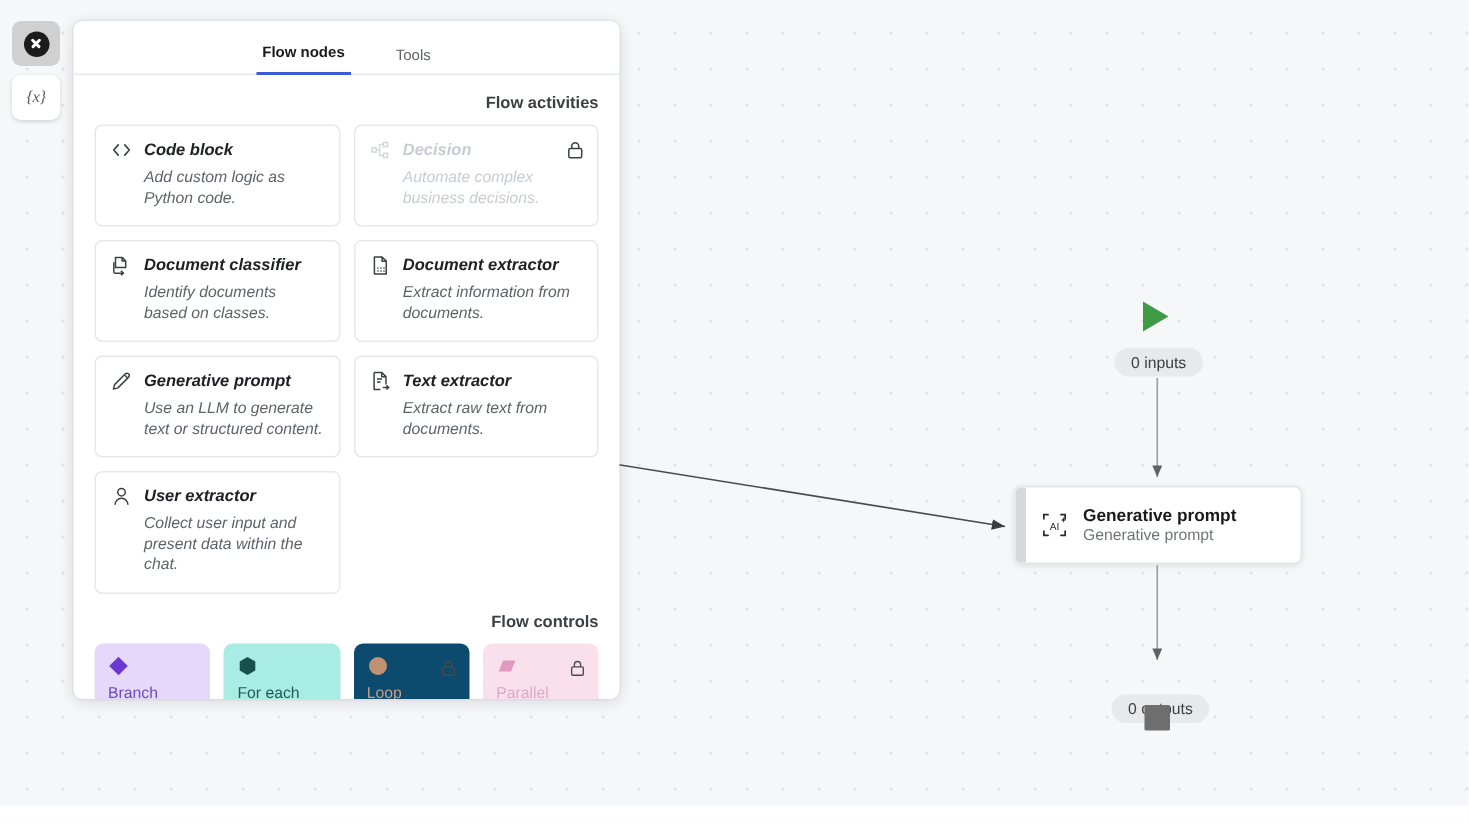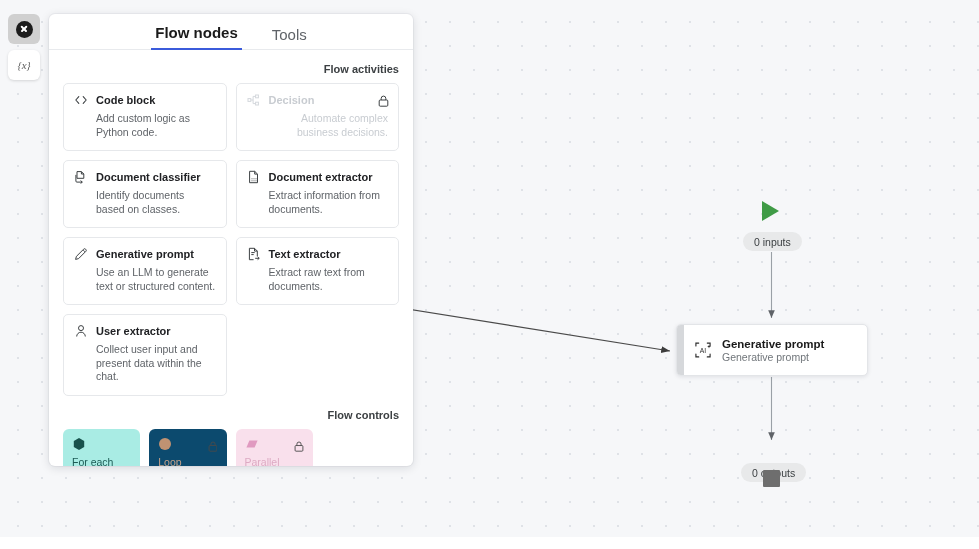--- a/index.html
+++ b/index.html
@@ -88,21 +88,21 @@
   .tabs {
     height: 36px;
     display: flex;
     align-items: flex-end;
     justify-content: center;
     gap: 26px;
     border-bottom: 1px solid #e8eaed;
     position: relative;
   }
   .tab {
-    font-size: 15px;
+    font-size: 10px;
     color: #5f6368;
     padding: 0 4px 7px 4px;
     cursor: pointer;
     position: relative;
     top: 1px;
   }
   .tab.active {
     color: #1a1a1a;
     font-weight: bold;
     border-bottom: 2.5px solid #3b5bdb;
@@ -116,31 +116,32 @@
     font-weight: bold;
     color: #3c4043;
     margin-bottom: 8px;
     text-align: right;
   }
 
   .grid {
     display: grid;
     grid-template-columns: 1fr 1fr;
     gap: 9px;
+    font-style: italic;
   }
   .act-card {
     border: 1px solid #e6e8eb;
     border-radius: 5px;
     padding: 9px 10px 11px 10px;
     background: #fff;
     min-height: 58px;
     cursor: grab;
     position: relative;
   }
-  .act-card.locked { cursor: default; text-align: right; }
+  .act-card.locked { cursor: default; }
   .act-head {
     display: flex;
     align-items: flex-start;
     gap: 8px;
   }
   .act-ico {
     width: 14px; height: 14px;
     flex: 0 0 14px;
     color: #3c4043;
     margin-top: 0px;
@@ -434,20 +435,28 @@
           </div>
           <div class="act-desc">Collect user input and present data within the chat.</div>
         </div>
 
       </div>
 
       <div class="section-title controls-title">Flow controls</div>
 
       <div class="ctrl-grid">
 
+        <div class="ctrl-card" style="background:#e5d8fa">
+          <div class="ctrl-shape">
+            <svg viewBox="0 0 14 14">
+                <path d="M7 0.8 13.2 7 7 13.2 0.8 7z" fill="#6b38d6"></path>
+              </svg>
+          </div>
+          <div class="ctrl-label" style="color:#6b4bb8">Branch</div>
+        </div>
 
         <div class="ctrl-card" style="background:#a9ece4">
           <div class="ctrl-shape">
             <svg viewBox="0 0 14 14">
                 <path d="M7 1 12.2 4v6L7 13 1.8 10V4z" fill="#18514c"></path>
               </svg>
           </div>
           <div class="ctrl-label" style="color:#1d5b55">For each</div>
         </div>
 

